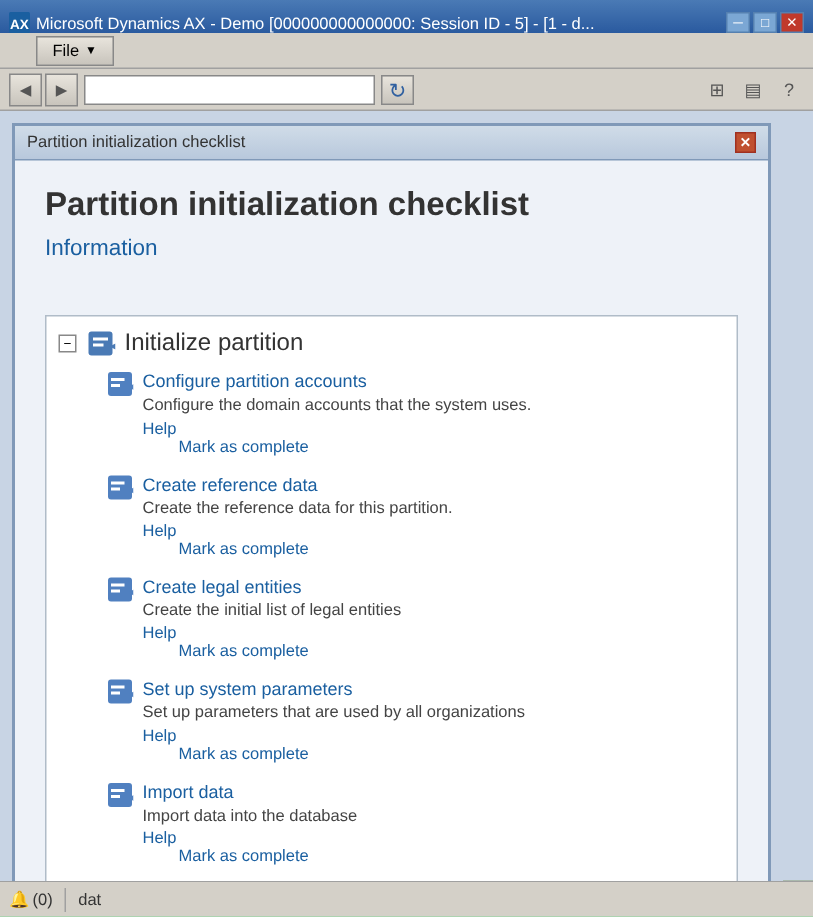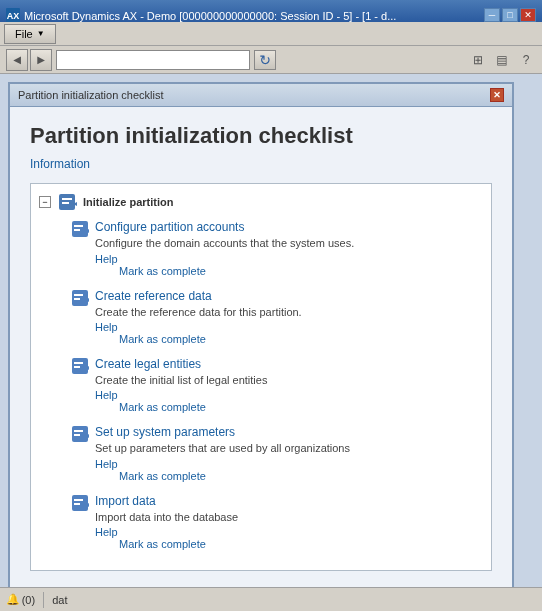--- a/index.html
+++ b/index.html
@@ -64,20 +64,21 @@
     .menu-file {
       background: linear-gradient(to bottom, #e8e4dc, #c8c4bc);
       border: 1px solid #888;
       padding: 2px 10px;
       font-size: 11px;
       cursor: pointer;
       display: flex;
       align-items: center;
       gap: 4px;
       height: 20px;
+      margin-left: 20px;
     }
     .menu-file-arrow {
       font-size: 8px;
     }
     .toolbar-nav {
       display: flex;
       gap: 2px;
     }
     .toolbar-nav-btn {
       width: 22px;
@@ -189,24 +190,24 @@
     }
     .checklist-main-title {
       font-size: 22px;
       font-weight: bold;
       color: #333;
       line-height: 1.2;
       margin-bottom: 8px;
     }
     .information-link {
       color: #1a5fa0;
-      font-size: 12px;
+      font-size: 15px;
       cursor: pointer;
       text-decoration: none;
-      margin-bottom: 4px;
+      margin-bottom: 28px;
       display: inline-block;
     }
 
     
     .items-container {
       background: white;
       border: 1px solid #b0bcc8;
       padding: 8px;
       margin-top: 8px;
     }
@@ -225,22 +226,22 @@
       background: white;
       border: 1px solid #888;
       display: flex;
       align-items: center;
       justify-content: center;
       font-size: 9px;
       cursor: pointer;
       flex-shrink: 0;
     }
     .section-title {
-      font-size: 11px;
-      font-weight: bold;
+      font-size: 16px;
+      font-weight: normal;
       color: #333;
     }
 
     
     .task-item {
       margin-left: 32px;
       margin-bottom: 12px;
     }
     .task-icon-row {
       display: flex;

